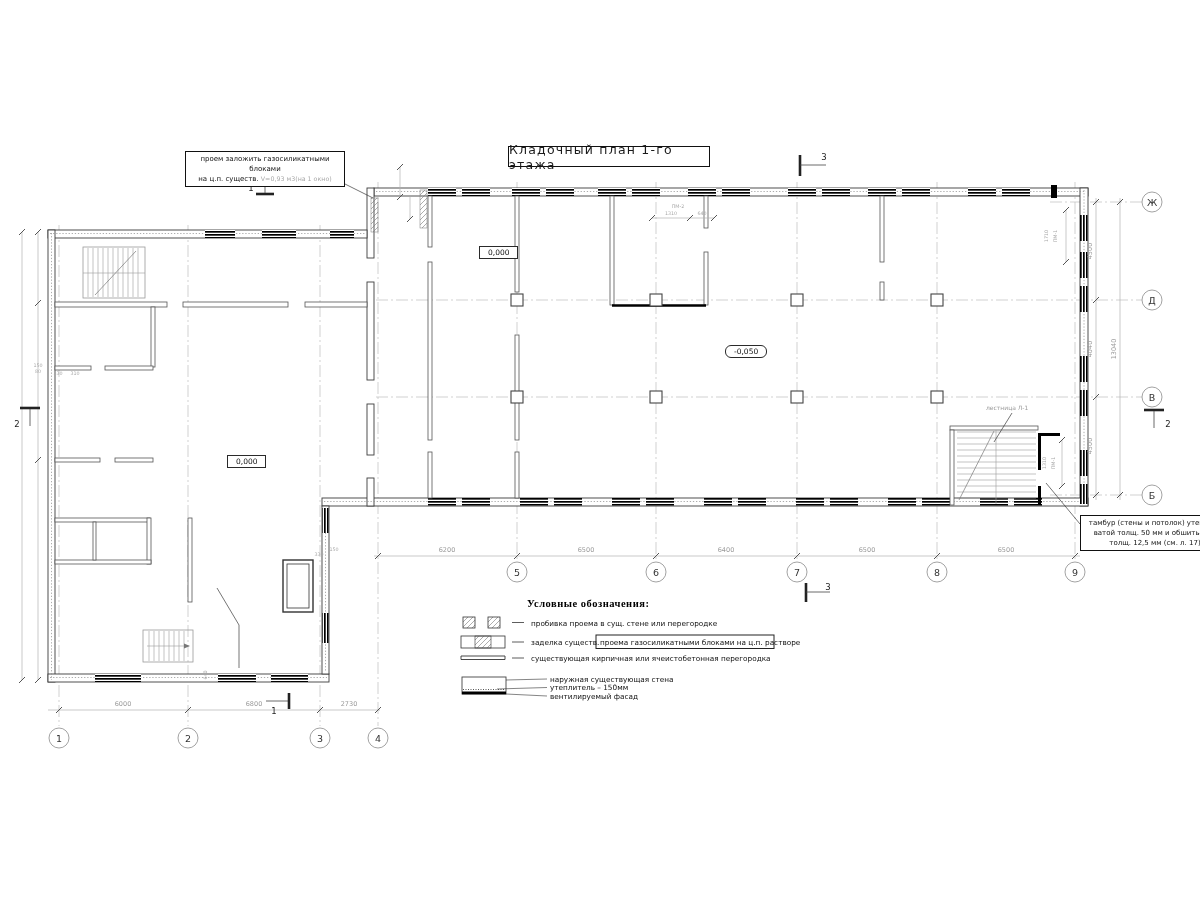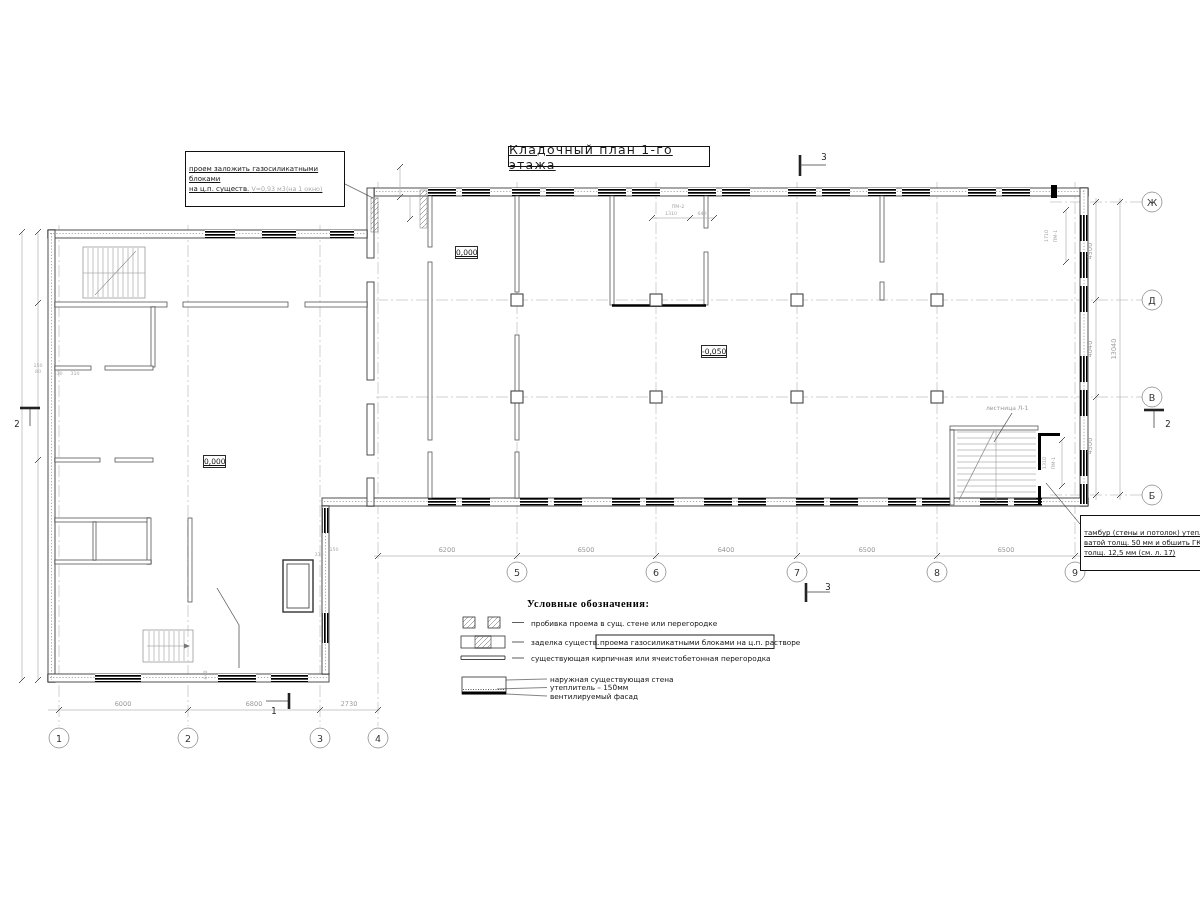--- a/index.html
+++ b/index.html
@@ -1,30 +1,30 @@
 <!DOCTYPE html>
 <html><head>
 <meta charset="utf-8">
 <style>
   html,body{margin:0;padding:0;background:#fff;}
   #canvas{position:relative;width:1200px;height:900px;background:#fff;overflow:hidden;
           font-family:"DejaVu Sans",sans-serif;}
   svg{position:absolute;left:0;top:0;}
-  .ovl{position:absolute;background:#fff;color:#111;text-decoration:underline;}
+  .ovl{position:absolute;background:#fff;color:#111;}
   .box{border:1.2px solid #111;}
   #title-box{left:508px;top:146px;width:200px;height:19px;display:flex;align-items:center;
              justify-content:center;font-size:12.5px;letter-spacing:1.2px;color:#1a1a1a;}
-  .callout{font-size:7px;line-height:1.45;padding:12px 3px;border:1.4px solid #111;}
+  .callout{font-size:7px;line-height:1.45;padding:2px 3px;border:1.4px solid #111;text-align:center;}
   #callout-opening{left:185px;top:151px;width:152px;}
   #callout-tambour{left:1080px;top:515px;width:142px;}
   .graynote{color:#a8a8a8;font-size:6.3px;}
-  .elev{border:1px solid #2a2a2a;font-size:7.5px;padding:1px 0;background:#fff;color:#111;}
+  .elev{border:1px solid #2a2a2a;font-size:7.5px;padding:1px 8px;background:#fff;color:#111;margin-left:24px;}
   #elev-hall{left:455px;top:246px;}
   #elev-wing{left:203px;top:455px;}
-  #elev-low{left:701px;top:345px;}
+  #elev-low{left:701px;top:345px;border-radius:6px;}
   
   .t-dim{font:6.5px "DejaVu Sans",sans-serif;fill:#9a9a9a;text-anchor:middle;}
   .t-tiny{font:4.8px "DejaVu Sans",sans-serif;fill:#a8a8a8;text-anchor:middle;}
   .t-lbl{font:6px "DejaVu Sans",sans-serif;fill:#9a9a9a;}
   .t-bub{font:9.5px "DejaVu Sans",sans-serif;fill:#333;text-anchor:middle;}
   .t-sec{font:8.5px "DejaVu Sans",sans-serif;fill:#222;text-anchor:middle;}
   .t-leg{font:7.3px "DejaVu Sans",sans-serif;fill:#111;}
   .t-head{font:bold 10.5px "Liberation Serif",serif;fill:#000;letter-spacing:.5px;}
   .axis{stroke:#bdbdbd;stroke-width:.7;stroke-dasharray:12 3 2 3;fill:none;}
   .wall{fill:#fff;stroke:#3d3d3d;stroke-width:.9;}

